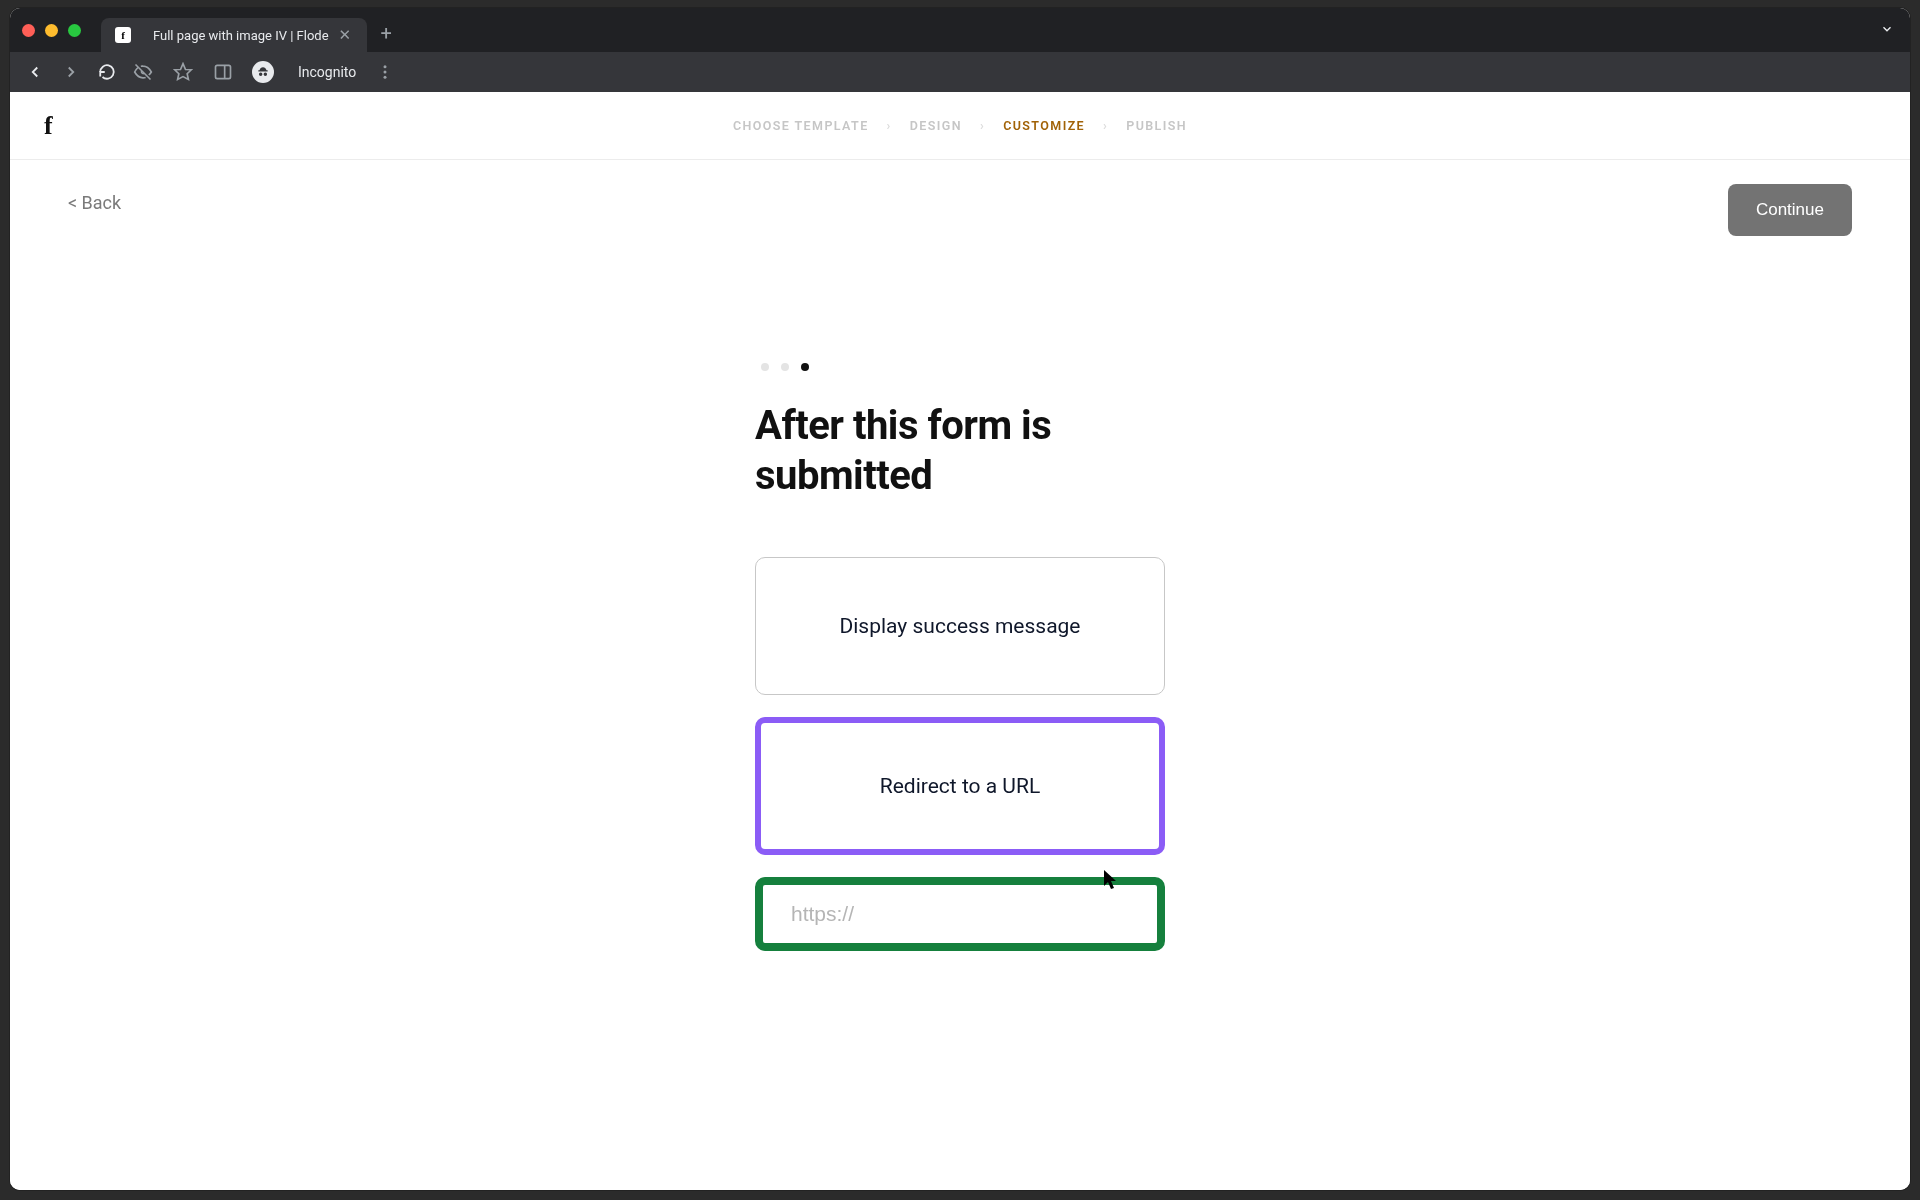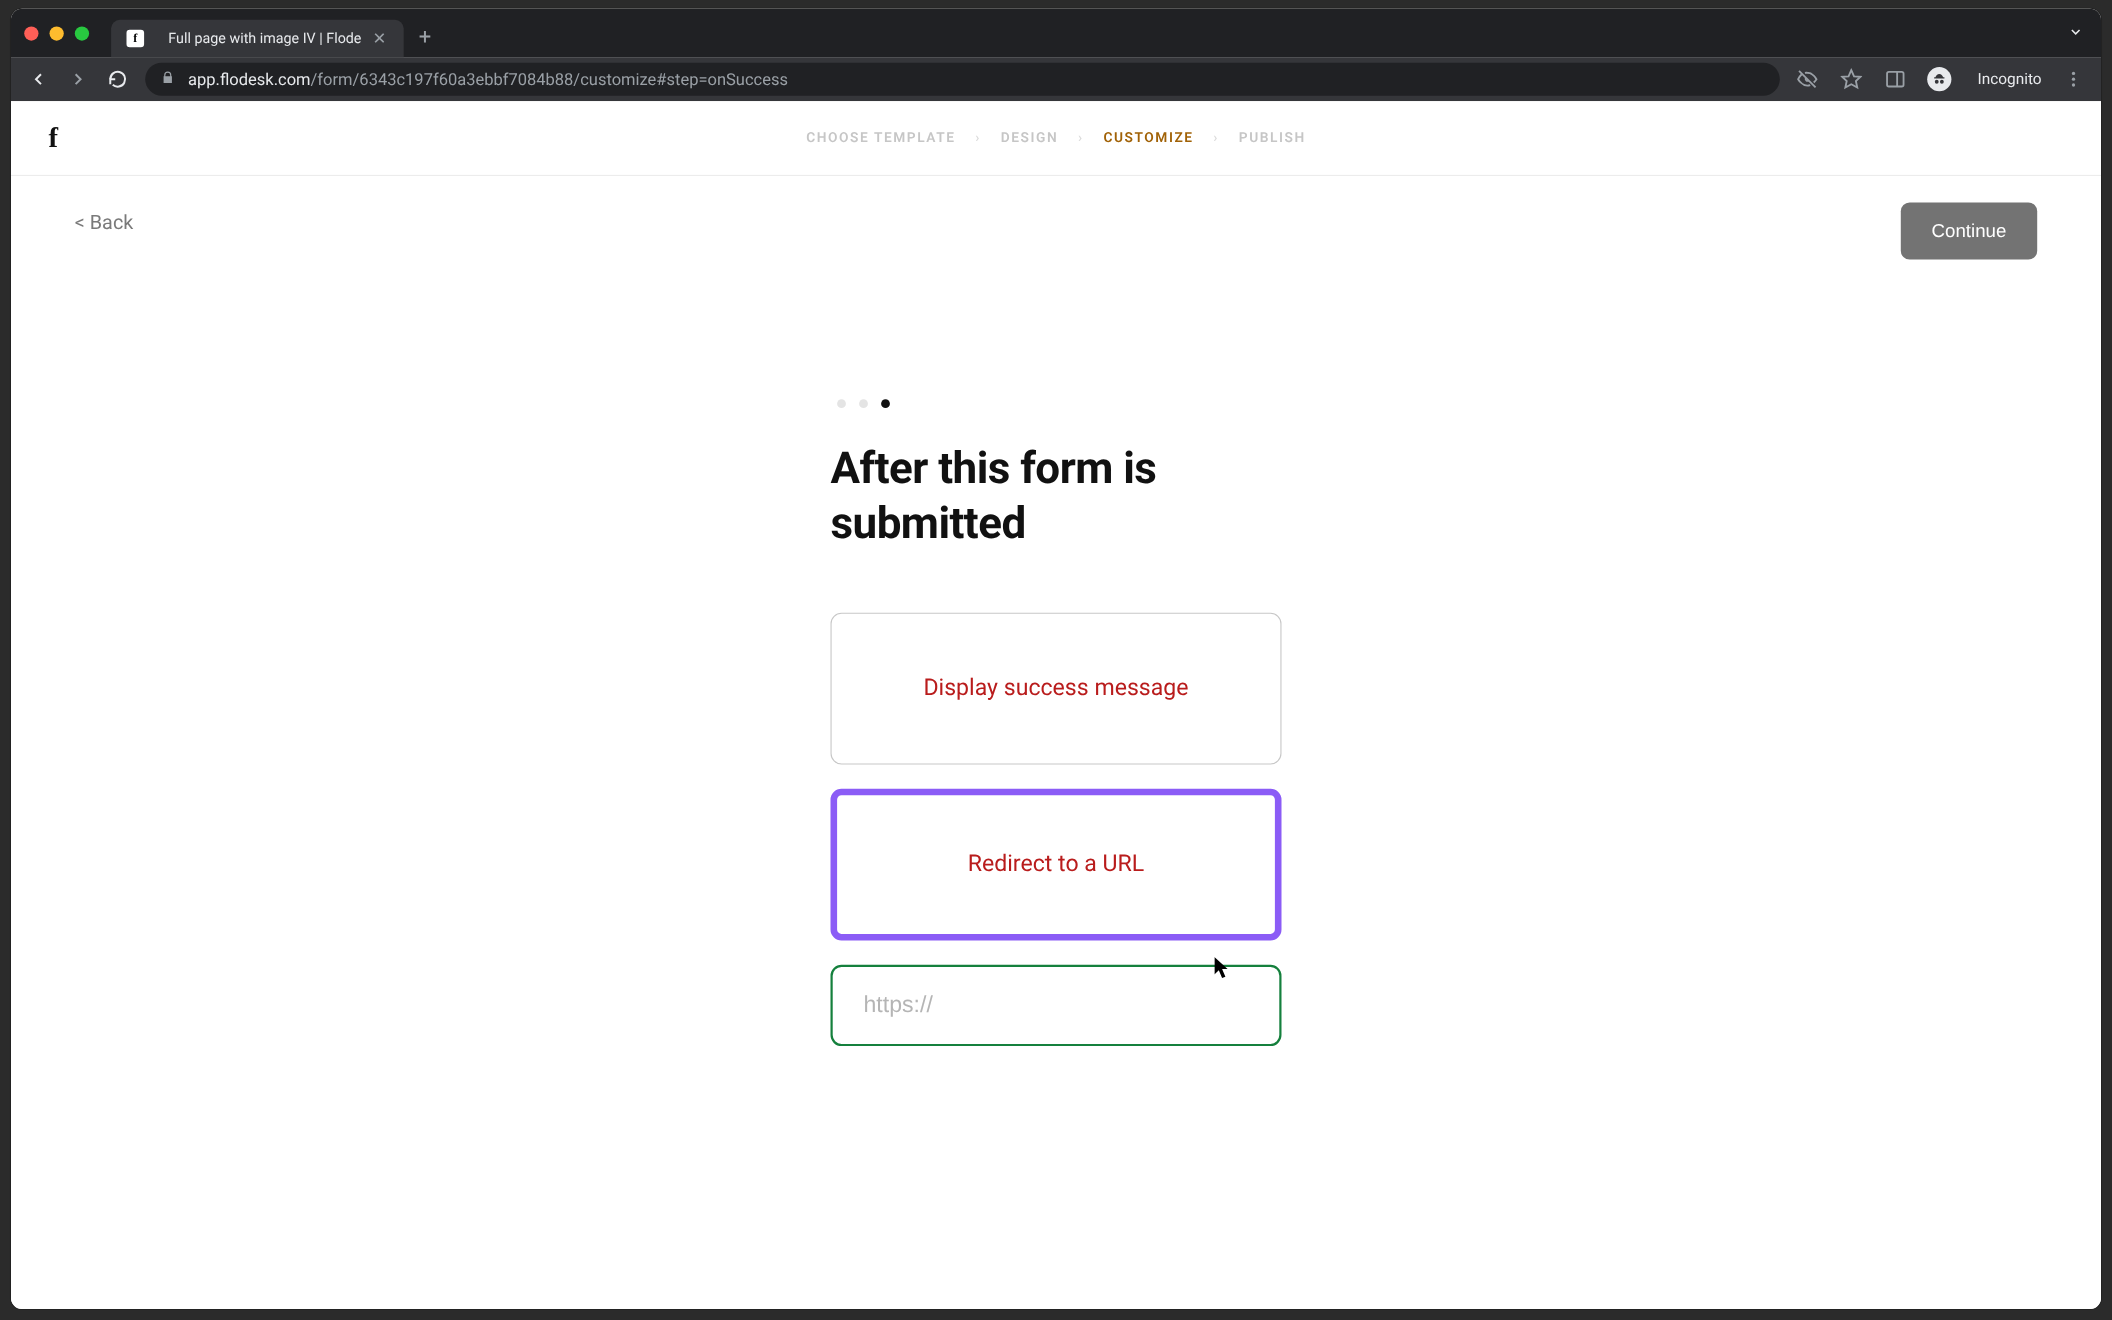--- a/index.html
+++ b/index.html
@@ -231,32 +231,32 @@
   }
 
   .option-card {
     border: 1.5px solid #c7c7c7;
     border-radius: 10px;
     height: 138px;
     display: flex;
     align-items: center;
     justify-content: center;
     font-size: 21px;
-    color: #b91c1c;
+    color: #0f172a;
     margin-bottom: 22px;
     cursor: pointer;
   }
   .option-card.selected {
     border: 6px solid #8b5cf6;
   }
 
   .url-input {
     width: 100%;
     height: 74px;
-    border: 2px solid #15803d;
+    border: 8px solid #15803d;
     border-radius: 10px;
     padding: 0 28px;
     font-size: 21px;
     color: #111;
     outline: none;
   }
   .url-input::placeholder {
     color: #b5b5b5;
   }
 
@@ -300,30 +300,20 @@
     <div class="nav-icon">
       <svg width="18" height="18" viewBox="0 0 24 24" fill="none" stroke="currentColor" stroke-width="2.4">
           <polyline points="9 18 15 12 9 6"></polyline>
         </svg>
     </div>
     <div class="nav-icon enabled">
       <svg width="18" height="18" viewBox="0 0 24 24" fill="none" stroke="currentColor" stroke-width="2.4">
           <path d="M3 12a9 9 0 1 1 3 6.7"></path>
           <polyline points="3 18 3 12 9 12"></polyline>
         </svg>
-    </div>
-    <div class="omnibox">
-      <span class="lock-icon">
-        <svg width="13" height="13" viewBox="0 0 24 24" fill="currentColor">
-            <path d="M6 10V8a6 6 0 1 1 12 0v2h1v11H5V10h1zm2 0h8V8a4 4 0 1 0-8 0v2z"></path>
-          </svg>
-      </span>
-      <span>
-        <span class="url-host">app.flodesk.com</span><span class="url-path">/form/6343c197f60a3ebbf7084b88/customize#step=onSuccess</span>
-      </span>
     </div>
     <div class="toolbar-right">
       <div class="nav-icon">
         <svg width="20" height="20" viewBox="0 0 24 24" fill="none" stroke="currentColor" stroke-width="2">
             <path d="M3 3l18 18"></path>
             <path d="M10.6 10.6a2 2 0 0 0 2.8 2.8"></path>
             <path d="M9.4 5.1A10 10 0 0 1 12 5c6 0 10 7 10 7a17 17 0 0 1-3 3.6"></path>
             <path d="M6 6.6A17 17 0 0 0 2 12s4 7 10 7a10 10 0 0 0 3.2-.5"></path>
           </svg>
       </div>

